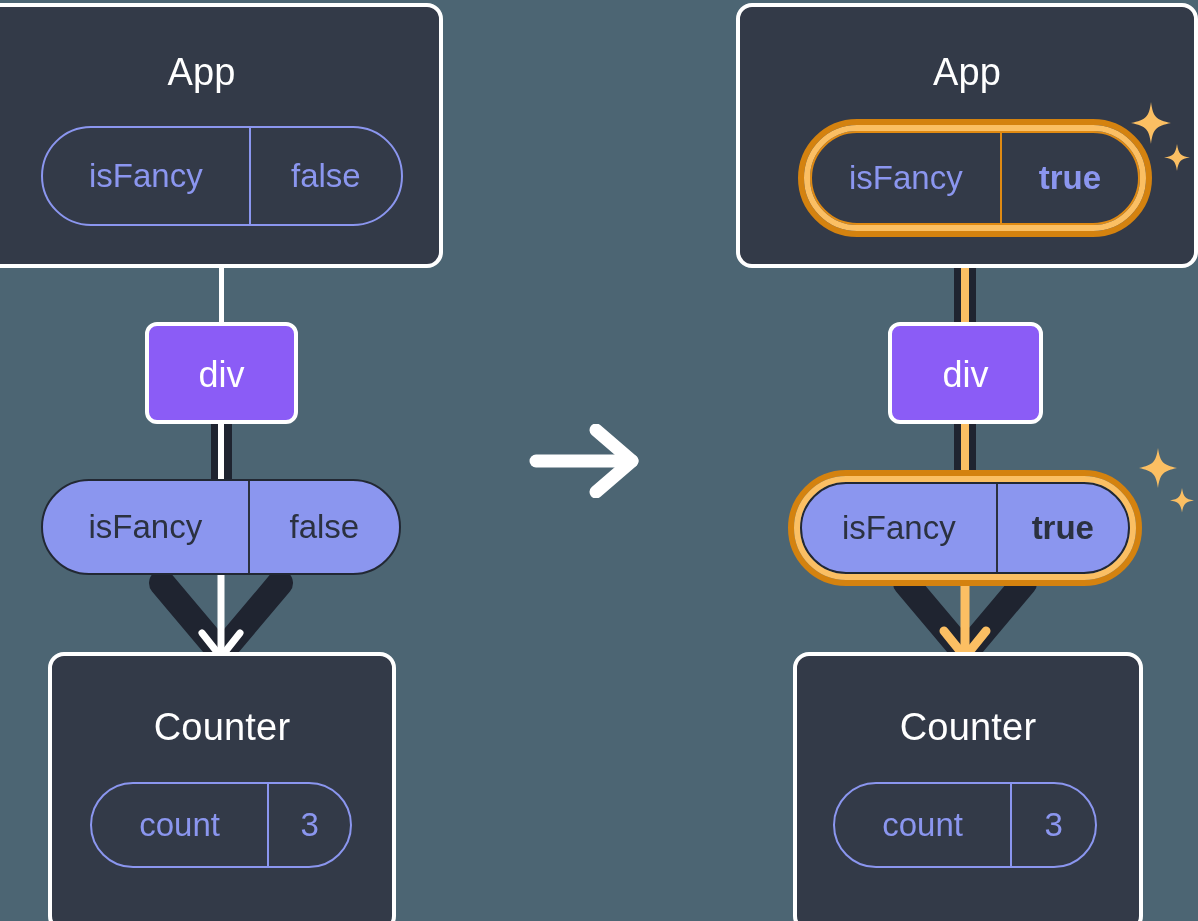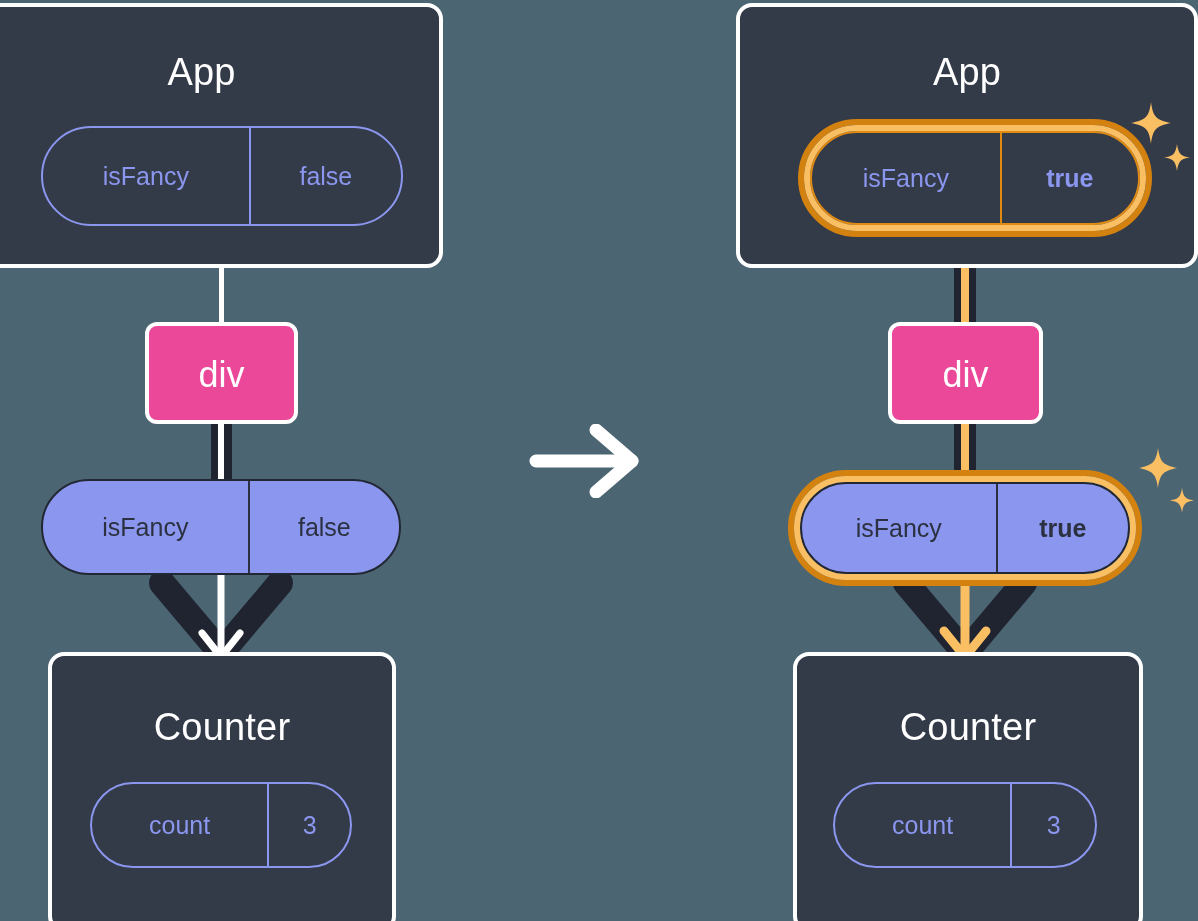--- a/index.html
+++ b/index.html
@@ -42,21 +42,21 @@
   }
 
   
   #app-box-left   { left: -40px; top: 3px;  width: 483px; height: 265px; }
   #app-box-right  { left: 736px; top: 3px;  width: 462px; height: 265px; }
   #app-box-left .cbox-title, #app-box-right .cbox-title { top: 44px; }
 
   
   .dbox {
     position: absolute;
-    background: #ec4899;
+    background: #8b5cf6;
     border: 4px solid #ffffff;
     border-radius: 12px;
     box-sizing: border-box;
     z-index: 6;
   }
   #div-box-left  { left: 145px; top: 322px; width: 153px; height: 102px; }
   #div-box-right { left: 888px; top: 322px; width: 155px; height: 102px; }
   .dbox-title {
     position: absolute;
     left: 0; right: 0;
@@ -78,21 +78,21 @@
     display: flex;
     align-items: stretch;
     border-radius: 999px;
     overflow: hidden;
     z-index: 8;
   }
   .pill .cellA, .pill .cellB {
     display: flex;
     align-items: center;
     justify-content: center;
-    font-size: 25px;
+    font-size: 33px;
     box-sizing: border-box;
   }
 
   
   .pill-outline {
     border: 2px solid #8b96ef;
     background: transparent;
   }
   .pill-outline .cellA { color: #8b96ef; }
   .pill-outline .cellB { color: #8b96ef; border-left: 2px solid #8b96ef; }

